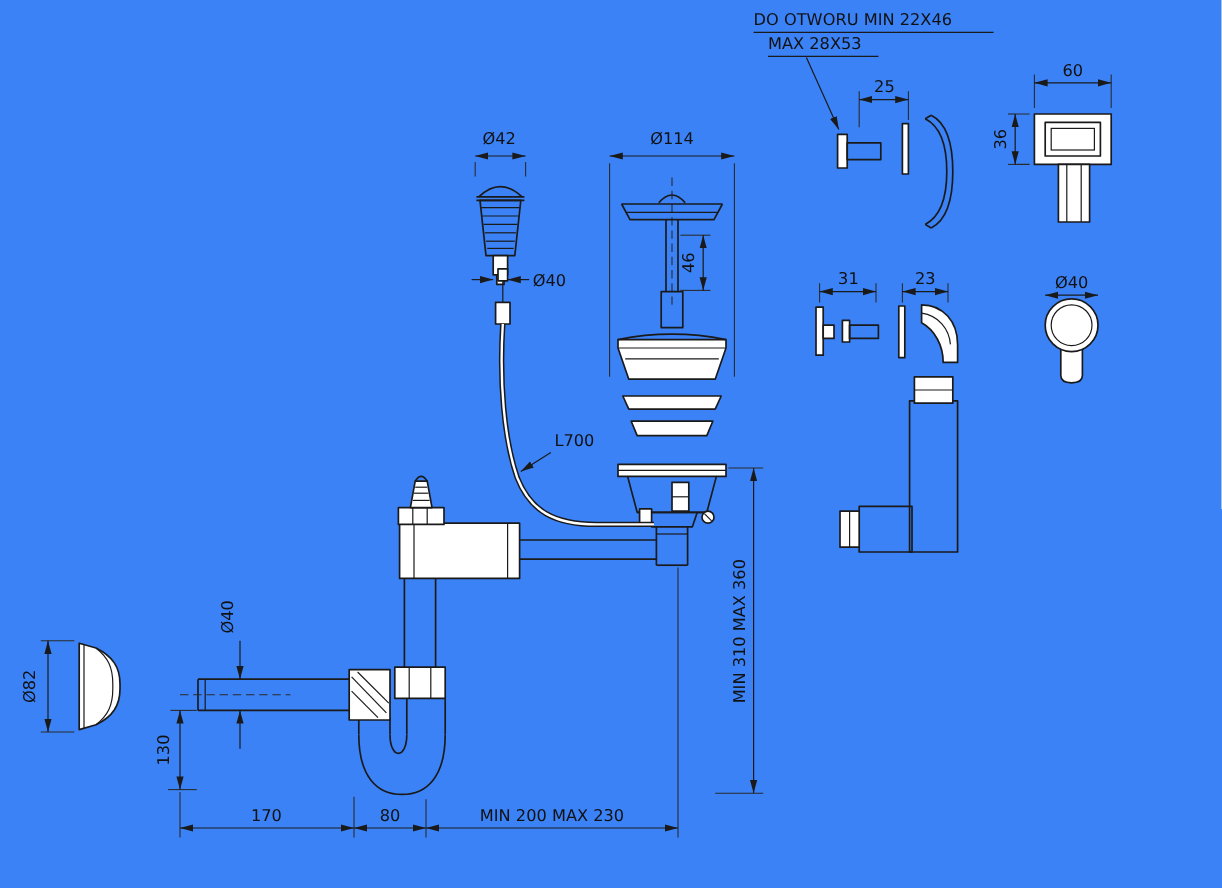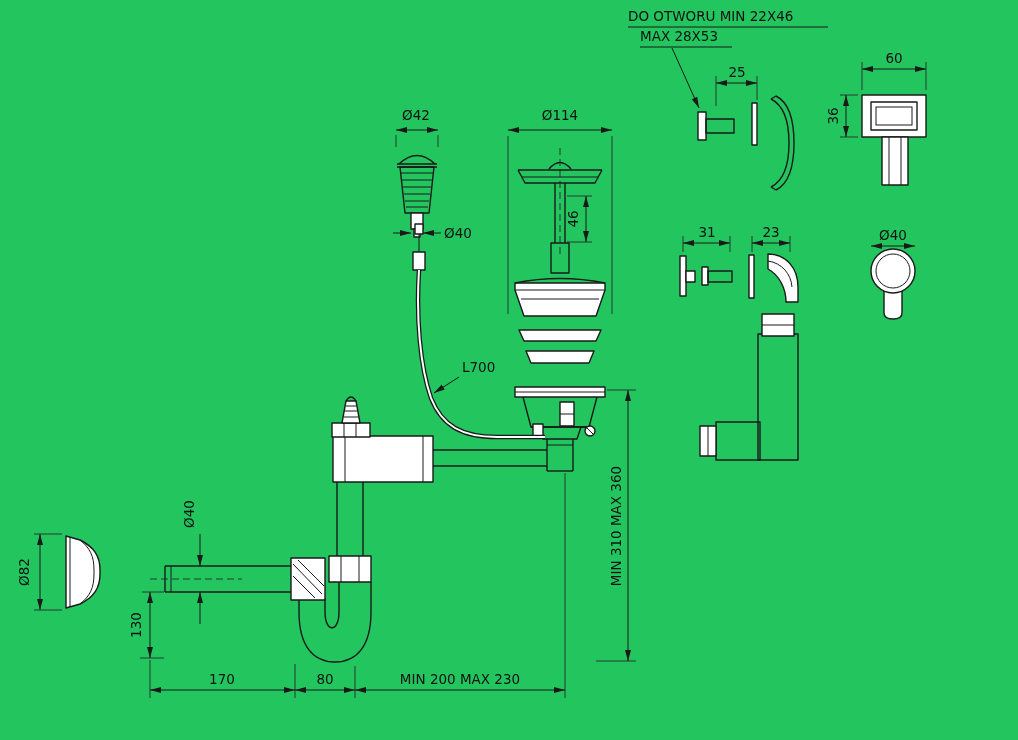--- a/index.html
+++ b/index.html
@@ -1,16 +1,16 @@
 <!DOCTYPE html>
 <html><head>
 <meta charset="utf-8">
 <style>
   html,body{margin:0;padding:0;background:#fff;}
-  #stage{width:1018px;height:740px;background:#22c55e;position:relative;overflow:hidden;}
+  #stage{width:1018px;height:740px;background:#3b82f6;position:relative;overflow:hidden;}
   svg{display:block;}
   .ln{stroke:#1a1a1a;stroke-width:1.4;fill:none;stroke-linecap:butt;stroke-linejoin:round;}
   .tn{stroke:#1a1a1a;stroke-width:1;fill:none;}
   .xt{stroke:#2a2a2a;stroke-width:0.9;fill:none;}
   .dm{stroke:#1a1a1a;stroke-width:1;fill:none;}
   .dash{stroke:#2a2a2a;stroke-width:0.9;fill:none;stroke-dasharray:7 4;}
   .wfill{fill:#fff;}
   text{font-family:"DejaVu Sans","Liberation Sans",sans-serif;font-size:13.5px;fill:#111;}
   .mid{text-anchor:middle;}
 </style>

